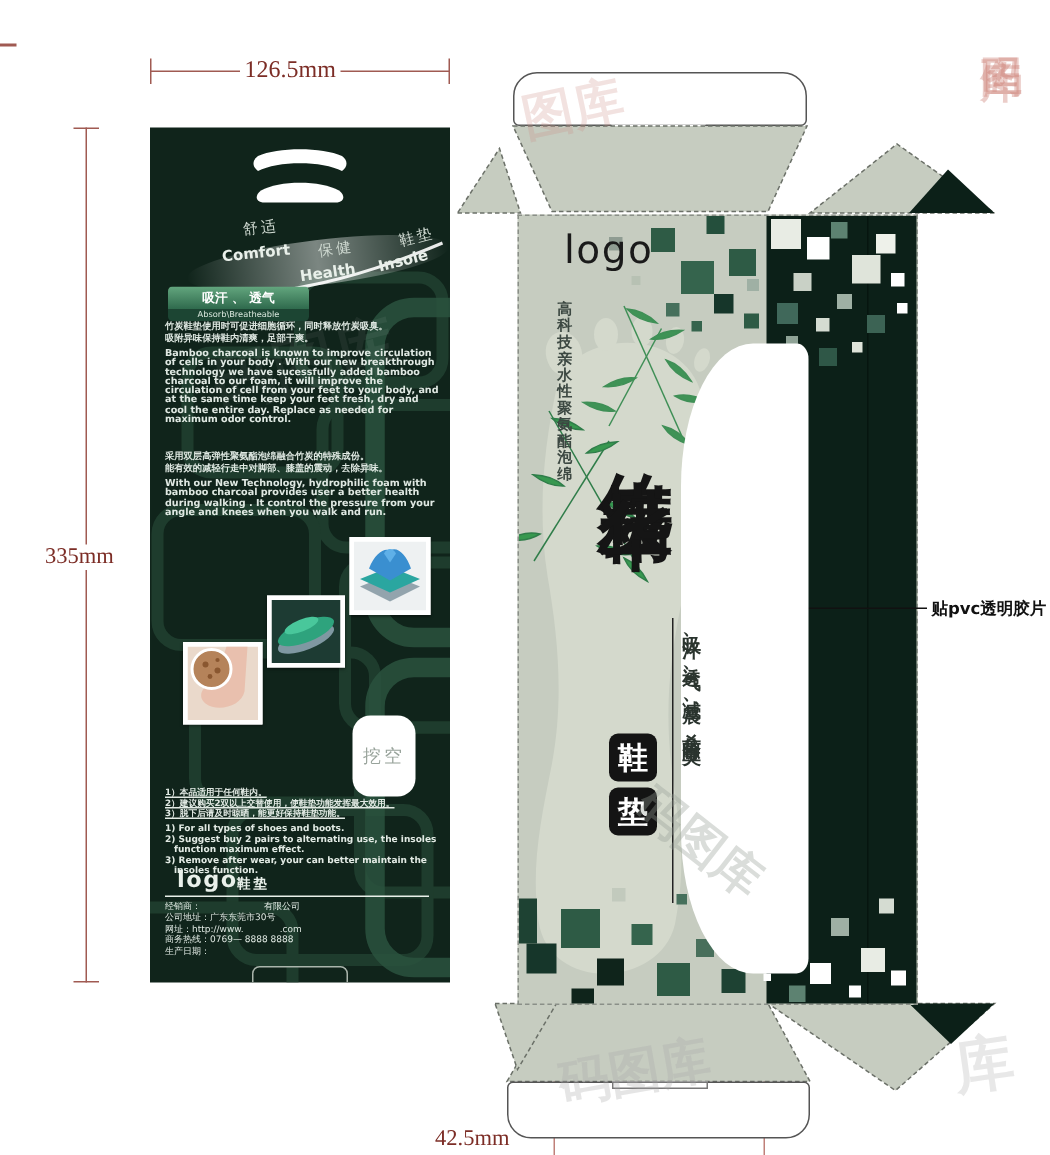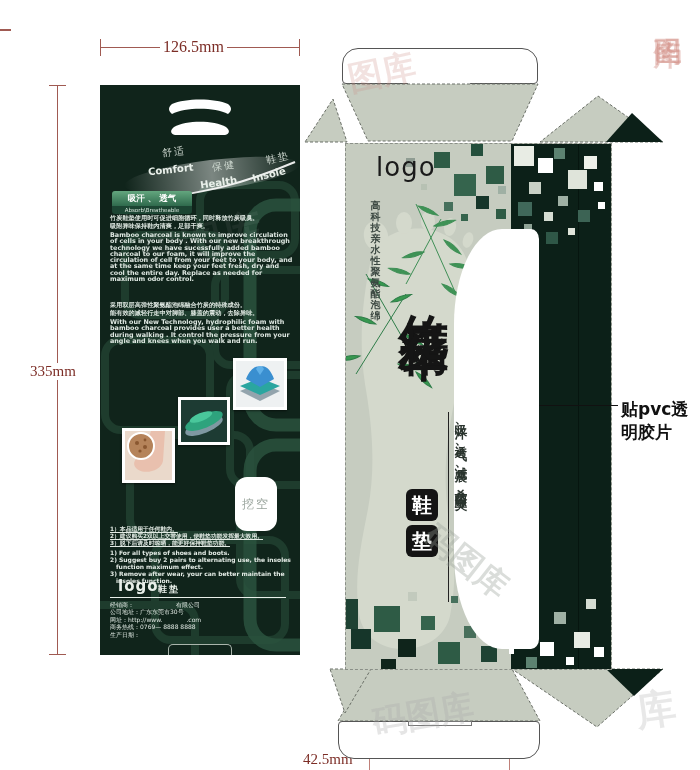--- a/index.html
+++ b/index.html
@@ -6,21 +6,21 @@
   #canvas{position:relative;width:700px;height:770px;background:#ffffff;overflow:hidden;
           font-family:"DejaVu Sans",sans-serif;}
   .abs{position:absolute;}
   
   .dim-line{background:#a05a52;}
   .dim-label{font-family:"Liberation Serif",serif;color:#7c2d26;background:#fff;padding:0 3px;}
   
   #back-panel{left:100px;top:85px;width:200px;height:570px;background:#10241b;overflow:hidden;}
   .wtxt{color:#e9f0ea;}
   .para{white-space:pre-line;color:#dfe8e2;font-weight:bold;}
-  .badge{border-radius:3px;overflow:hidden;width:80px;}
+  .badge{border-radius:3px;overflow:hidden;width:94px;}
   .badge .b1{background:linear-gradient(#63a67e,#2f6a4d);color:#fff;font-weight:bold;
              font-size:8.5px;text-align:center;padding:2px 0 1px;}
   .badge .b2{background:#1c4533;color:#d8e6dc;font-size:5.5px;text-align:center;padding:1px 0;}
   .photo{background:#fff;border:3px solid #fff;box-shadow:0 1px 2px rgba(0,0,0,.5);}
   .usage-cn{font-size:5.8px;line-height:6.8px;color:#e2eae4;font-weight:bold;text-decoration:underline;}
   .usage-en{font-size:6px;line-height:7px;color:#e2eae4;font-weight:bold;text-indent:-6px;padding-left:6px;}
   .info{font-size:6px;line-height:7.4px;color:#dfe8e2;white-space:pre;}
   
   #front-panel{left:345px;top:143px;width:267px;height:527px;background:#c6ccc0;
                border:1px dashed #8a8f88;box-sizing:border-box;overflow:hidden;}
@@ -44,21 +44,21 @@
   <div class="abs dim-line" style="left:299px;top:39px;width:1px;height:17px;"></div>
   <div class="abs dim-label" style="left:160px;top:38px;font-size:16px;">126.5mm</div>
 
   <div class="abs dim-line" style="left:57px;top:85px;width:1px;height:570px;"></div>
   <div class="abs dim-line" style="left:49px;top:85px;width:17px;height:1px;"></div>
   <div class="abs dim-line" style="left:49px;top:654px;width:17px;height:1px;"></div>
   <div class="abs dim-label" style="left:27px;top:363px;font-size:15px;">335mm</div>
 
   <div class="abs dim-line" style="left:369px;top:660px;width:1px;height:110px;background:#c08079;"></div>
   <div class="abs dim-line" style="left:509px;top:660px;width:1px;height:110px;background:#c08079;"></div>
-  <div class="abs dim-label" style="left:300px;top:751px;font-size:15px;background:transparent;">42.5mm</div>
+  <div class="abs dim-label" style="left:287px;top:751px;font-size:15px;background:transparent;">42.5mm</div>
 
   <div id="back-panel" class="abs">
 
     <svg class="abs" style="left:0;top:0;" width="200" height="570">
       <g fill="none" stroke="#1e3c2d" stroke-width="8">
         <rect x="100" y="100" width="95" height="70" rx="16"></rect>
         <rect x="25" y="150" width="100" height="80" rx="16"></rect>
         <rect x="115" y="185" width="110" height="95" rx="16"></rect>
         <rect x="5" y="255" width="105" height="90" rx="16"></rect>
         <rect x="130" y="290" width="110" height="110" rx="16"></rect>
@@ -292,21 +292,21 @@
         <span>鞋</span>
       </div>
     <div class="abs seal" style="left:60px;top:381px;z-index:6;">
         <span>垫</span>
       </div>
     <div class="abs" style="left:102px;top:268px;width:1px;height:190px;background:#222;z-index:6;"></div>
     <div class="abs vtext" style="left:106px;top:270px;height:200px;font-size:12.5px;letter-spacing:3px;color:#2a342e;font-family:'Liberation Serif',serif;font-weight:bold;z-index:6;">吸汗、透气、减震、杀菌除臭</div>
   </div>
 
   <div class="abs" style="left:528px;top:405px;width:90px;height:1px;background:#111;"></div>
-  <div class="abs" style="left:621px;top:398px;font-size:17px;color:#111;font-weight:bold;">贴pvc透明胶片</div>
+  <div class="abs" style="left:621px;top:398px;font-size:11px;color:#111;font-weight:bold;">贴pvc透明胶片</div>
 
   <div class="abs wm vtext" style="left:648px;top:16px;height:140px;font-size:28px;color:rgba(205,130,120,.40);">码图库</div>
   <div class="abs wm" style="left:348px;top:50px;font-size:34px;color:rgba(205,140,130,.25);transform:rotate(-12deg);">图库</div>
   <div class="abs wm" style="left:140px;top:215px;font-size:42px;color:rgba(255,255,255,.06);transform:rotate(-14deg);">码图库</div>
   <div class="abs wm" style="left:418px;top:540px;font-size:32px;color:rgba(150,158,148,.35);transform:rotate(38deg);z-index:9;">码图库</div>
   <div class="abs wm" style="left:372px;top:692px;font-size:34px;color:rgba(170,170,170,.30);transform:rotate(-10deg);z-index:9;">码图库</div>
   <div class="abs wm" style="left:636px;top:682px;font-size:40px;color:rgba(180,180,180,.30);transform:rotate(-8deg);">库</div>
 </div>
 
 </body></html>

